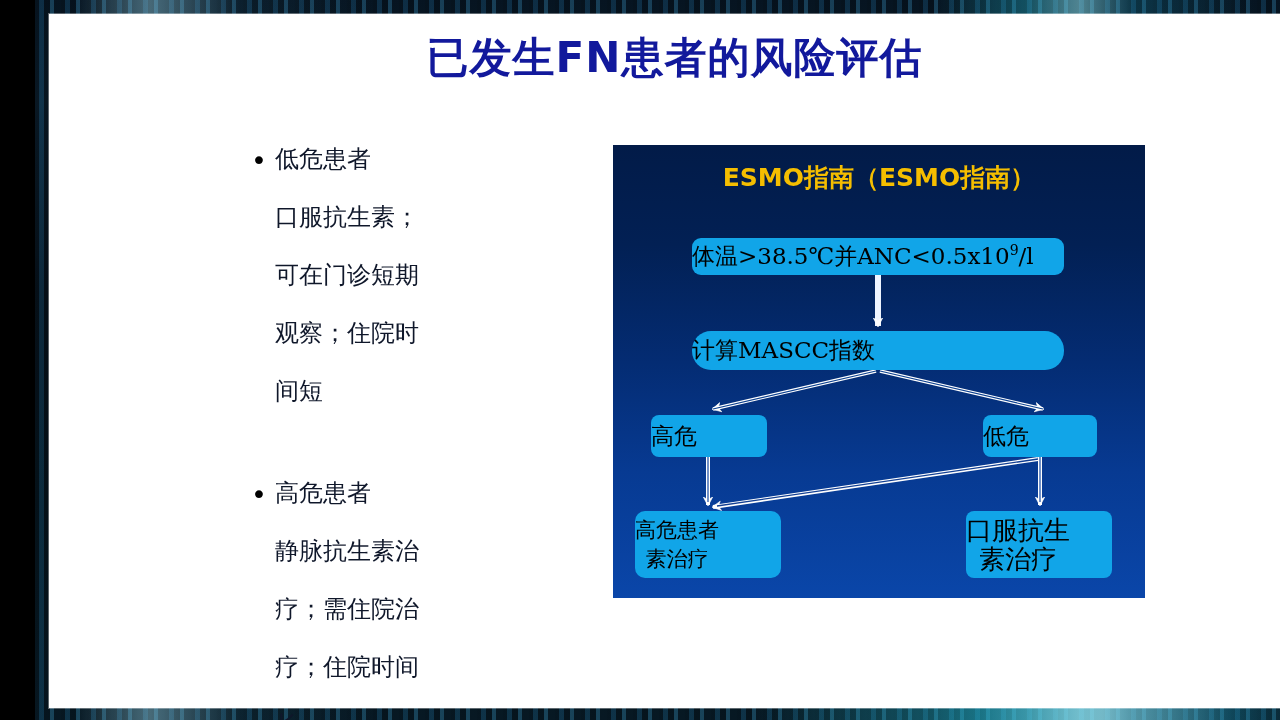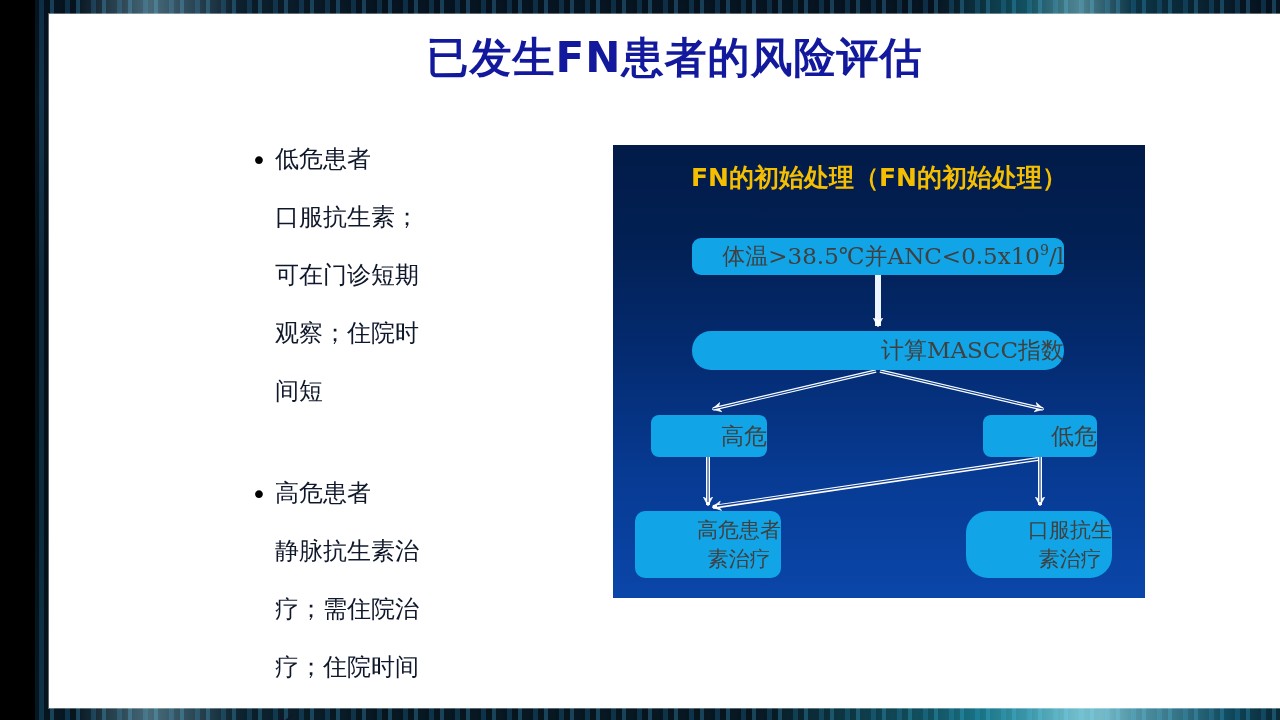--- a/index.html
+++ b/index.html
@@ -167,25 +167,25 @@
     font-size: 25px;
     line-height: 32px;
     color: #f5be00;
     white-space: nowrap;
   }
 
   .node {
     position: absolute;
     background: #11a5e8;
     border-radius: 7px;
-    color: #404040;
+    color: #000000;
     font-family: "DejaVu Serif", "Liberation Serif", serif;
     display: flex;
     align-items: center;
-    justify-content: flex-end;
+    justify-content: flex-start;
     text-align: center;
     box-sizing: border-box;
     z-index: 3;
   }
 
   
   #node-criteria {
     left: 79px; top: 93px; width: 372px; height: 37px;
     font-size: 23px; white-space: nowrap; border-radius: 9px;
   }
@@ -202,23 +202,22 @@
     left: 370px; top: 270px; width: 114px; height: 42px;
     font-size: 23px; border-radius: 8px;
   }
   #node-iv {
     left: 22px; top: 366px; width: 146px; height: 67px;
     font-size: 21px; line-height: 29px; border-radius: 10px;
     white-space: pre-line;
   }
   #node-oral {
     left: 353px; top: 366px; width: 146px; height: 67px;
-    font-size: 21px; line-height: 29px; border-radius: 22px;
+    font-size: 26px; line-height: 29px; border-radius: 8px;
     white-space: pre-line;
-    padding-left: 20px;
   }
 
   #arrows {
     position: absolute;
     left: 0; top: 0;
     width: 532px; height: 453px;
     z-index: 2;
     pointer-events: none;
   }
 </style>
@@ -253,21 +252,21 @@
 静脉抗生素治
 疗；需住院治
 疗；住院时间
 长</div>
       </div>
 
     </div>
 
     <div id="diagram">
 
-      <div id="diagram-title">FN的初始处理（FN的初始处理）</div>
+      <div id="diagram-title">ESMO指南（ESMO指南）</div>
 
       <svg id="arrows" viewBox="0 0 532 453">
         <defs>
           <marker id="ah" markerWidth="11" markerHeight="11" refX="8.5" refY="5.5" orient="auto" markerUnits="userSpaceOnUse">
             <path d="M0.5,0.8 L9.5,5.5 L0.5,10.2 L3.2,5.5 Z" fill="#ffffff" stroke="#ffffff" stroke-width="0.6"></path>
           </marker>
         </defs>
 
         <line x1="265" y1="130" x2="265" y2="181" stroke="#eef4ff" stroke-width="6" marker-end="url(#ah)"></line>
 

